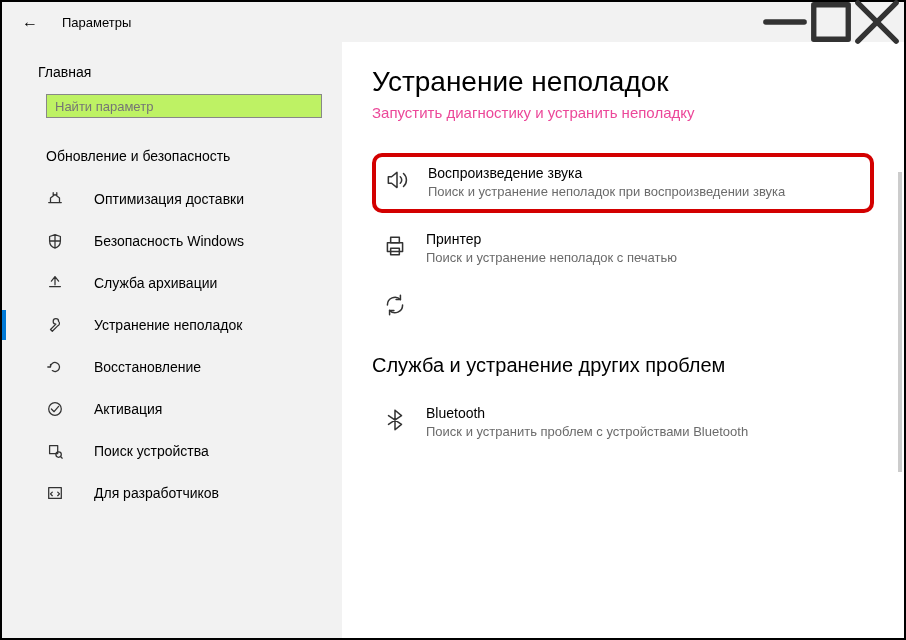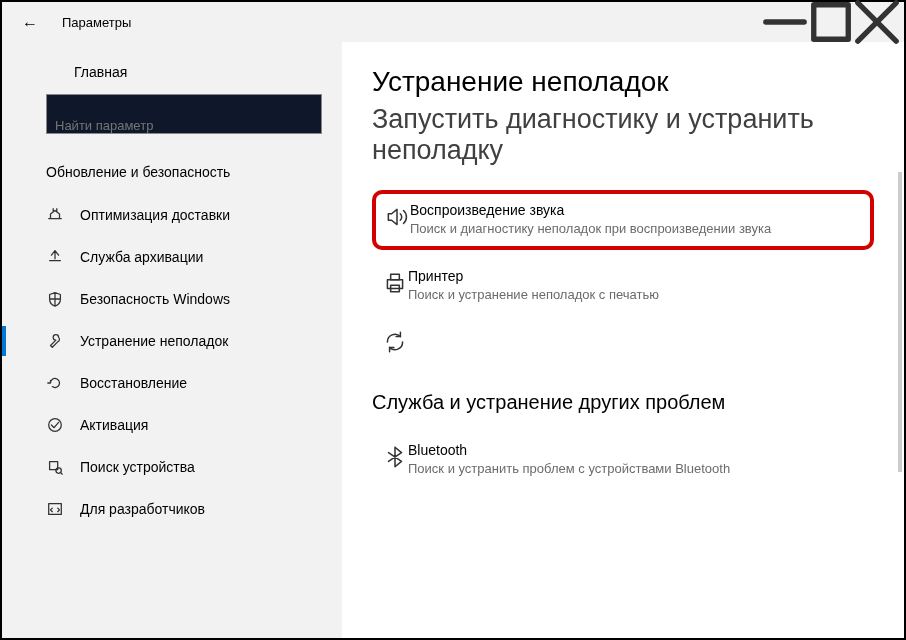--- a/index.html
+++ b/index.html
@@ -13,36 +13,36 @@
   .titlebar-title { font-size: 13px; color: #000000; }
   .win-controls { display: flex; gap: 0; }
   .win-btn { width: 46px; height: 32px; display: flex; align-items: center; justify-content: center; cursor: pointer; font-size: 12px; }
 
   
   .body { flex: 1; display: flex; min-height: 0; }
   .sidebar { width: 340px; background: #f2f2f2; padding-top: 14px; display: flex; flex-direction: column; }
   .main { flex: 1; padding: 24px 30px 0 30px; overflow-y: hidden; position: relative; }
 
   
-  .home-row { display: flex; align-items: flex-start; gap: 16px; padding: 8px 0 8px 56px; font-size: 14px; cursor: pointer; margin-bottom: 6px; }
-  .search-box { margin: 0 20px 20px 44px; height: 40px; background: #0f172a; border: 1px solid #888; display: flex; align-items: flex-end; justify-content: space-between; padding: 0 8px; }
+  .home-row { display: flex; align-items: flex-start; gap: 16px; padding: 8px 0 8px 20px; font-size: 14px; cursor: pointer; margin-bottom: 6px; }
+  .search-box { margin: 0 20px 20px 44px; height: 24px; background: #bef264; border: 1px solid #888; display: flex; align-items: center; justify-content: space-between; padding: 0 8px; }
   .search-box input { border: none; outline: none; font-size: 13px; flex: 1; background: transparent; color: #666; }
   .search-box .search-icon { color: #666; font-size: 14px; }
   .section-title { font-size: 14px; font-weight: 400; padding: 10px 0 14px 44px; }
   .nav { list-style: none; }
-  .nav li { display: flex; align-items: center; gap: 16px; padding: 12px 0 12px 44px; font-size: 14px; cursor: pointer; color: #000; position: relative; }
+  .nav li { display: flex; align-items: center; gap: 30px; padding: 12px 0 12px 44px; font-size: 14px; cursor: pointer; color: #000; position: relative; }
   .nav li.active::before { content: ""; position: absolute; left: 0; top: 6px; bottom: 6px; width: 4px; background: #0078d4; }
   .nav .icon { width: 18px; height: 18px; display: flex; align-items: center; justify-content: center; color: #333; }
   .nav .icon svg { width: 18px; height: 18px; }
 
   
   .main h1 { font-size: 28px; font-weight: 400; margin-bottom: 6px; }
-  .main h2.sub { font-size: 27px; font-weight: 400; color: #404040; margin-bottom: 24px; }
+  .main h2.sub { font-size: 15px; font-weight: 400; color: #ec4899; margin-bottom: 32px; }
   .ts-list { list-style: none; }
-  .ts-item { display: flex; padding: 12px 10px; cursor: pointer; }
+  .ts-item { display: flex; gap: 18px; padding: 12px 10px; cursor: pointer; }
   .ts-item .ts-icon { width: 26px; height: 26px; flex-shrink: 0; margin-top: 2px; }
   .ts-item .ts-icon svg { width: 26px; height: 26px; }
   .ts-item .ts-text { flex: 1; }
   .ts-item .ts-title { font-size: 14px; color: #000; margin-bottom: 2px; }
   .ts-item .ts-desc { font-size: 13px; color: #6b6b6b; line-height: 1.35; }
   .highlight { border: 4px solid #d30000; border-radius: 10px; padding: 8px 8px; margin-bottom: 6px; }
   .section-gap { font-size: 20px; font-weight: 400; margin: 24px 0 16px 0; }
 
   
   .scroll-track { position: absolute; right: 2px; top: 130px; width: 4px; height: 300px; background: #ccc; }
@@ -109,32 +109,32 @@
           <span class="icon">
             <svg viewBox="0 0 20 20">
                 <path d="M3 14 h14 M5 14 v-5 l5-4 5 4 v5 M8 6 V3 M12 6 V3"></path>
               </svg>
           </span>
           <span>Оптимизация доставки</span>
         </li>
         <li>
           <span class="icon">
             <svg viewBox="0 0 20 20">
+                <path d="M10 3 L16 5 V10 C16 14 13 17 10 18 C7 17 4 14 4 10 V5 Z M10 3 V18 M4 10 H16"></path>
+              </svg>
+          </span>
+          <span>Безопасность Windows</span>
+        </li>
+        <li>
+          <span class="icon">
+            <svg viewBox="0 0 20 20">
                 <path d="M10 3 V12 M6 8 L10 3 L14 8 M4 14 H16"></path>
               </svg>
           </span>
           <span>Служба архивации</span>
-        </li>
-        <li>
-          <span class="icon">
-            <svg viewBox="0 0 20 20">
-                <path d="M10 3 L16 5 V10 C16 14 13 17 10 18 C7 17 4 14 4 10 V5 Z M10 3 V18 M4 10 H16"></path>
-              </svg>
-          </span>
-          <span>Безопасность Windows</span>
         </li>
         <li class="active">
           <span class="icon">
             <svg viewBox="0 0 20 20">
                 <path d="M14 6 a3 3 0 1 0 -3 3 L5 15 l2 2 6-6 a3 3 0 0 0 1-5 Z"></path>
               </svg>
           </span>
           <span>Устранение неполадок</span>
         </li>
         <li>
@@ -185,21 +185,21 @@
         <li class="ts-item highlight">
           <span class="ts-icon">
             <svg viewBox="0 0 24 24">
                 <path d="M4 9 H7 L12 5 V19 L7 15 H4 Z"></path>
                 <path d="M15 9 a4 4 0 0 1 0 6"></path>
                 <path d="M18 6 a8 8 0 0 1 0 12"></path>
               </svg>
           </span>
           <div class="ts-text">
             <div class="ts-title">Воспроизведение звука</div>
-            <div class="ts-desc">Поиск и диагностику неполадок при воспроизведении звука</div>
+            <div class="ts-desc">Поиск и устранение неполадок при воспроизведении звука</div>
           </div>
         </li>
 
 
         <li class="ts-item">
           <span class="ts-icon">
             <svg viewBox="0 0 24 24">
                 <rect x="5" y="9" width="14" height="8"></rect>
                 <rect x="8" y="4" width="8" height="5"></rect>
                 <rect x="8" y="14" width="8" height="6"></rect>

